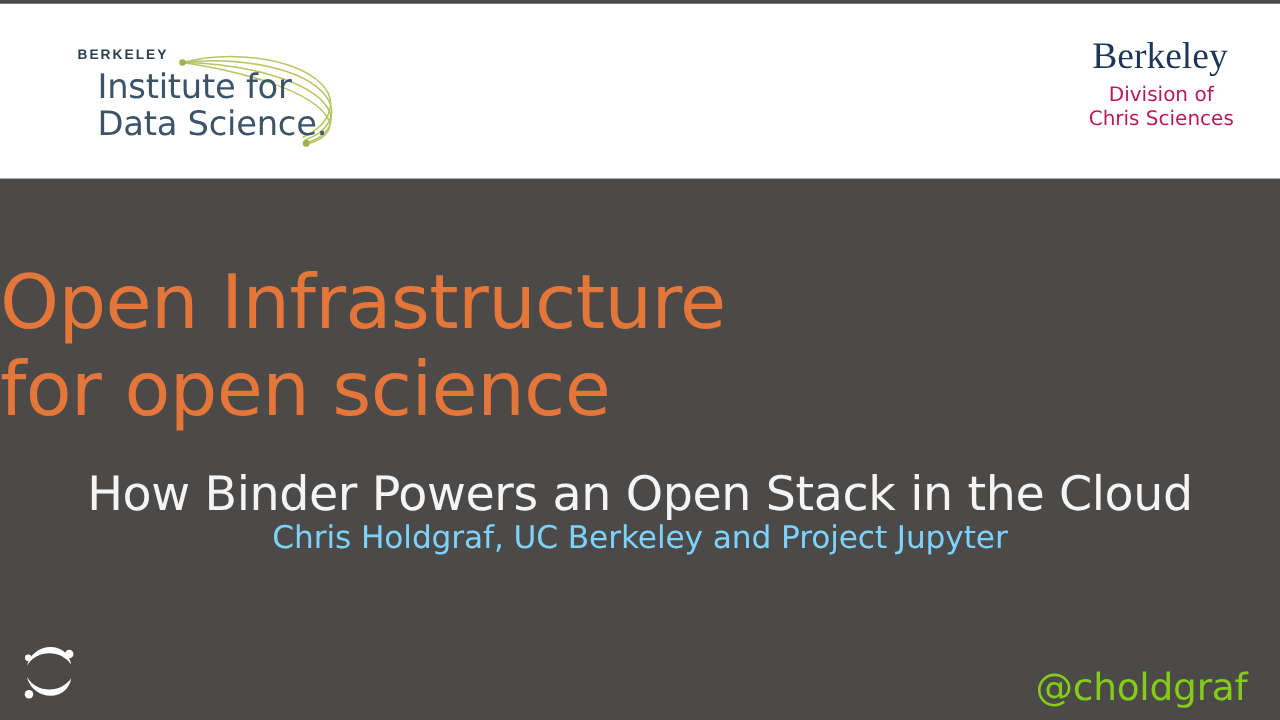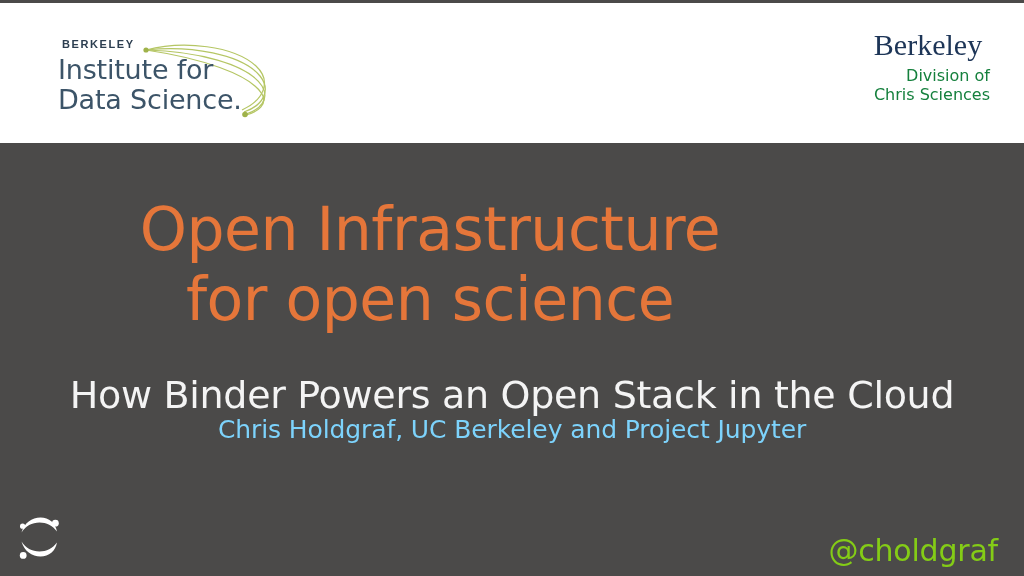--- a/index.html
+++ b/index.html
@@ -50,21 +50,21 @@
     left: 4px;
     top: 2px;
     font-size: 11px;
     font-weight: bold;
     letter-spacing: 1.6px;
     color: #2c3e50;
     font-family: "Liberation Sans", sans-serif;
   }
   .bids-line1, .bids-line2 {
     position: absolute;
-    left: 0;
+    left: 20px;
     font-size: 27px;
     letter-spacing: -0.2px;
     color: #3c5468;
     font-family: "DejaVu Sans", sans-serif;
     font-weight: 400;
     white-space: nowrap;
   }
   .bids-line1 { top: 18px; }
   .bids-line2 { top: 48px; }
   .bids-swoosh {
@@ -87,41 +87,41 @@
     font-family: "Liberation Serif", serif;
     font-size: 30px;
     color: #1d3557;
     letter-spacing: 0px;
     line-height: 1.05;
   }
   .dds-sub {
     margin-top: 5px;
     font-family: "DejaVu Sans", sans-serif;
     font-size: 16px;
-    color: #15803d;
+    color: #be185d;
     line-height: 1.22;
-    text-align: right;
+    text-align: center;
     padding-left: 2px;
   }
 
   
   .body-area {
     position: absolute;
     top: 143px; left: 0;
     width: 1024px;
     height: 433px;
     background: #4b4a49;
   }
 
   .title-block {
     position: absolute;
-    top: 52px;
+    top: 65px;
     left: 0;
     width: 860px;
-    text-align: center;
+    text-align: left;
   }
   .title-line {
     font-family: "DejaVu Sans", sans-serif;
     font-weight: 400;
     font-size: 60px;
     line-height: 1.16;
     color: #e5763a;
     letter-spacing: -0.5px;
     white-space: nowrap;
   }

